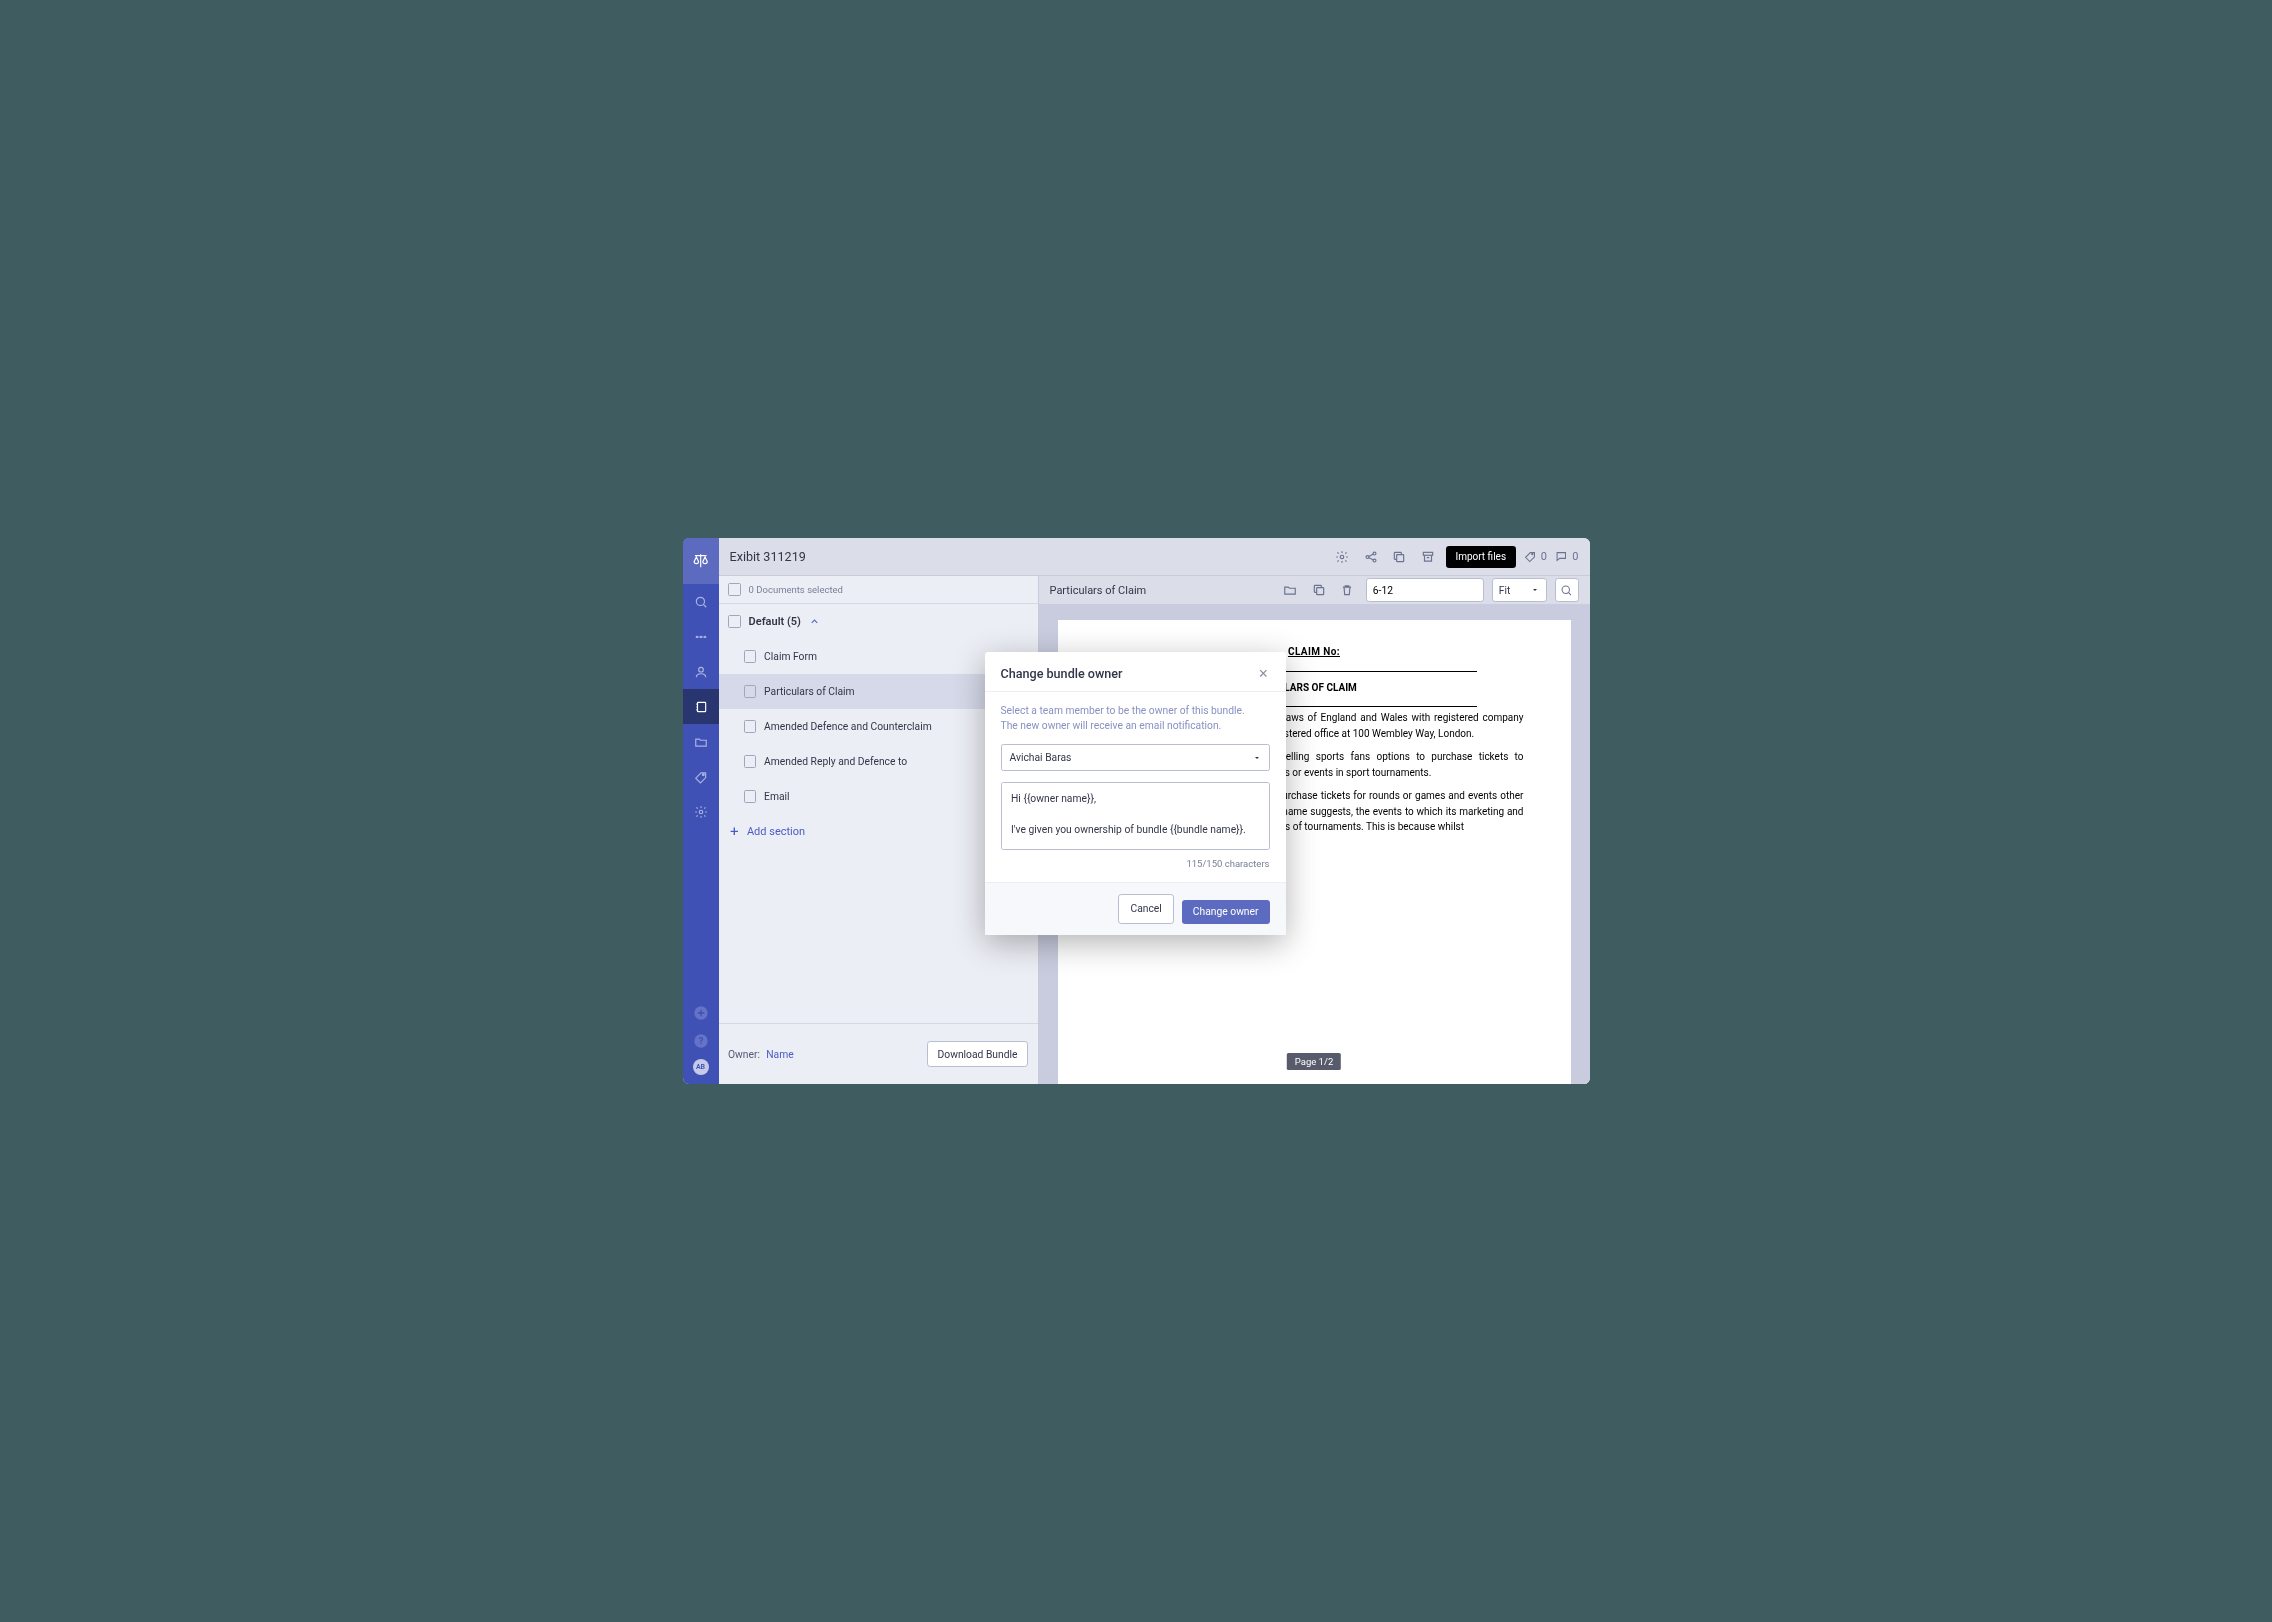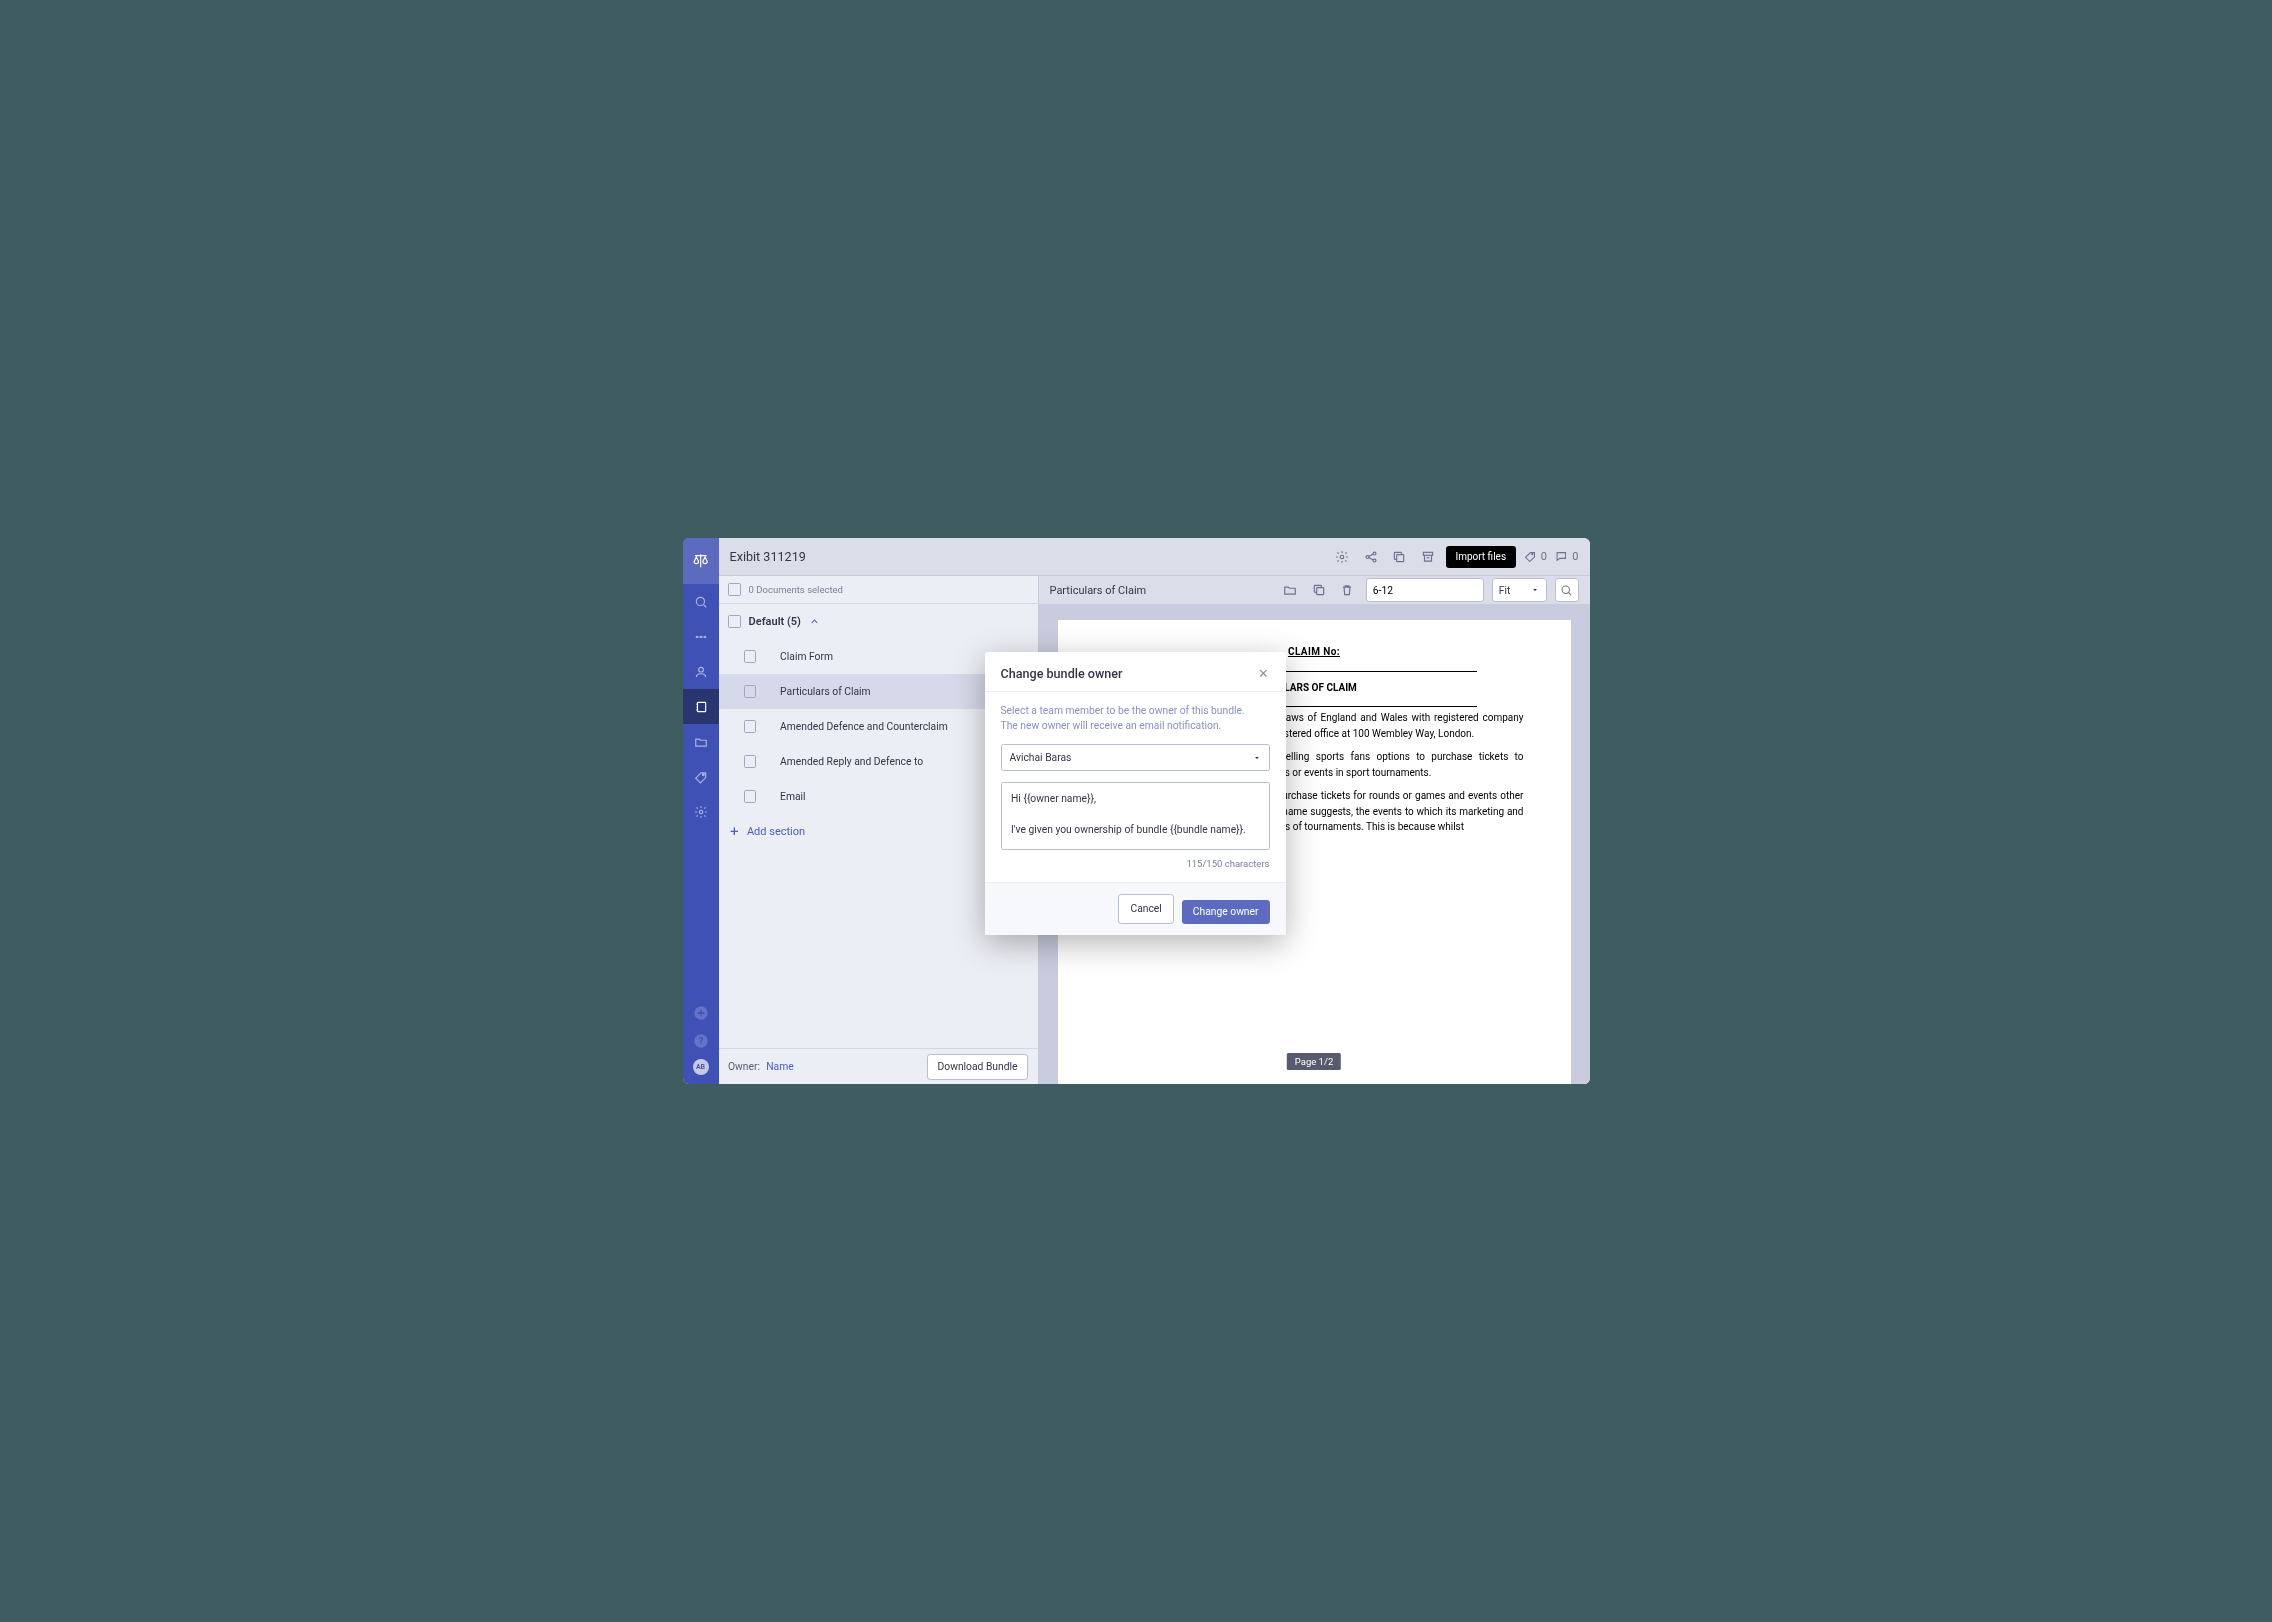--- a/index.html
+++ b/index.html
@@ -111,33 +111,33 @@
 }
 .section-header {
   height: 35px;
   display:flex; align-items:center; gap:8px;
   padding: 0 9.5px;
   font-size: 11px; color:#333648; font-weight:600;
 }
 .section-header .chev { color:#5c6bc0; }
 .doc-item {
   height: 35px;
-  display:flex; align-items:center; gap:24px;
+  display:flex; align-items:center; gap:8px;
   padding: 0 9.5px 0 25px;
   font-size: 10.3px; color:#333648;
   cursor:pointer;
 }
 .doc-item.selected { background:#d6d9e9; }
 .add-section {
   height: 35px; display:flex; align-items:center; gap:6.3px;
   padding: 0 9.5px; color:#4a5bc4; font-size:11px; cursor:pointer;
 }
 .left-panel .fill { flex:1; }
 .owner-bar {
-  height: 36px;
+  height: 61px;
   border-top: 0.8px solid #d5d8e4;
   background: #eceef5;
   display:flex; align-items:center;
   padding: 0 9.5px; gap:6.3px;
   font-size:10.3px;
 }
 .owner-bar .lbl { color:#555a70; }
 .owner-bar .val { color:#4a5bc4; cursor:pointer; }
 .download-btn {
   margin-left:auto;

